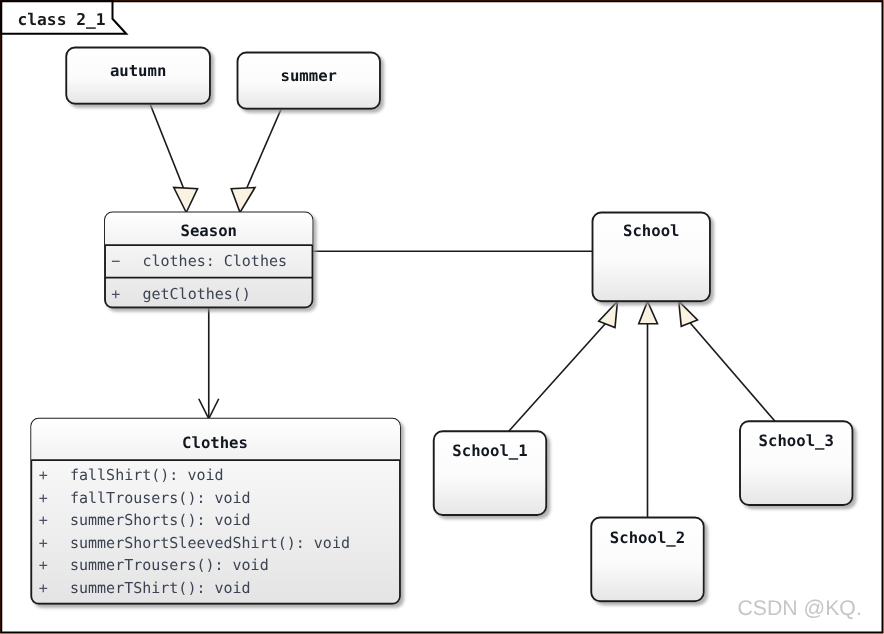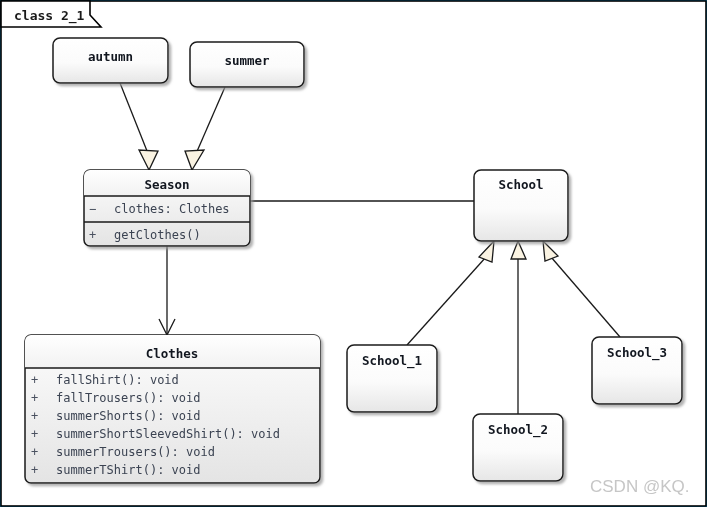--- a/index.html
+++ b/index.html
@@ -7,21 +7,21 @@
     padding: 0;
     background: #ffffff;
   }
   body {
     font-family: "DejaVu Sans Mono", monospace;
   }
   #canvas {
     position: relative;
     width: 707px;
     height: 507px;
-    background: #0ea5e9;
+    background: #c2410c;
     overflow: hidden;
   }
   #diagram-svg {
     position: absolute;
     left: 0;
     top: 0;
   }
   .uml-text {
     font-family: "DejaVu Sans Mono", monospace;
     fill: #25303f;

